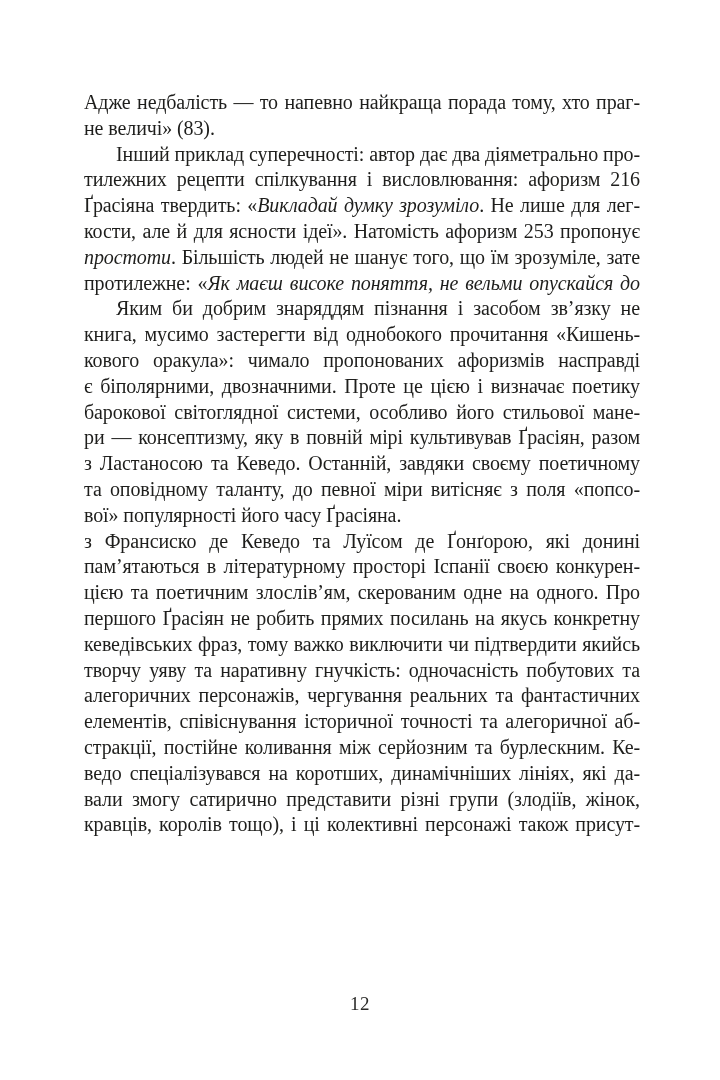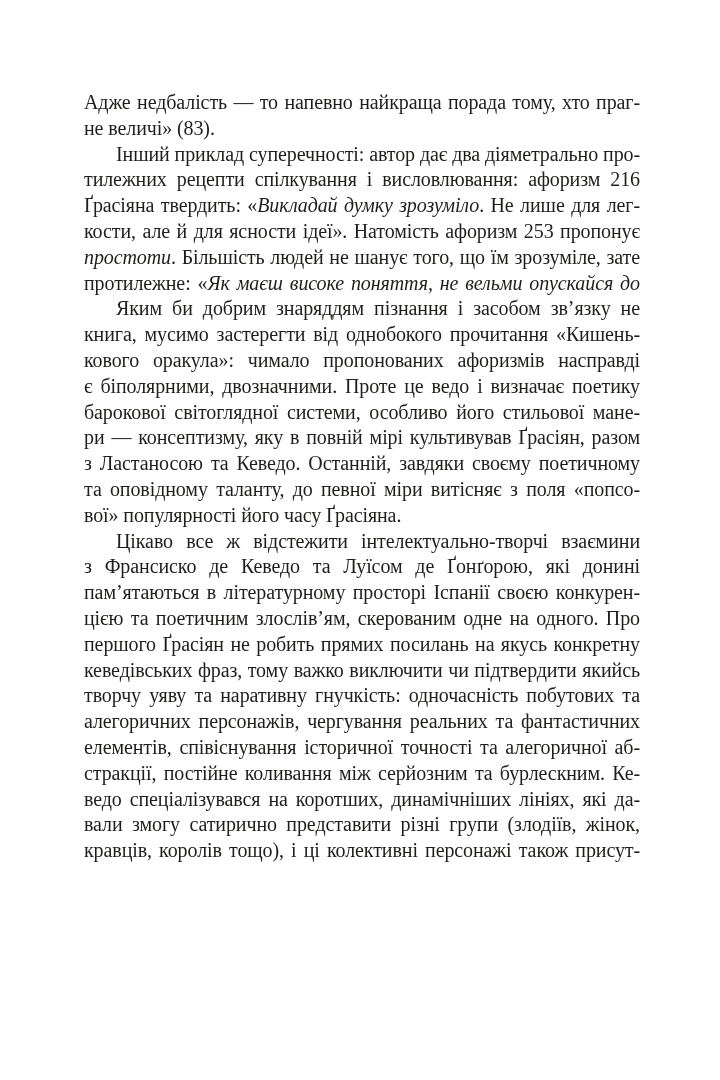--- a/index.html
+++ b/index.html
@@ -61,33 +61,33 @@
       <div class="line last"><span>не величі» (83).</span></div>
       <div class="line indent"><span>Інший приклад суперечності: автор дає два діяметрально про-</span></div>
       <div class="line"><span>тилежних рецепти спілкування і висловлювання: афоризм 216</span></div>
       <div class="line"><span>Ґрасіяна твердить: «</span><span class="it">Викладай думку зрозуміло</span><span>. Не лише для лег-</span></div>
       <div class="line"><span>кости, але й для ясности ідеї». Натомість афоризм 253 пропонує</span></div>
       <div class="line"><span class="it">простоти</span><span>. Більшість людей не шанує того, що їм зрозуміле, зате</span></div>
       <div class="line"><span>протилежне: «</span><span class="it">Як маєш високе поняття, не вельми опускайся до</span></div>
       <div class="line indent"><span>Яким би добрим знаряддям пізнання і засобом зв’язку не була</span></div>
       <div class="line"><span>книга, мусимо застерегти від однобокого прочитання «Кишень-</span></div>
       <div class="line"><span>кового оракула»: чимало пропонованих афоризмів насправді</span></div>
-      <div class="line"><span>є біполярними, двозначними. Проте це ведо і визначає поетику</span></div>
+      <div class="line"><span>є біполярними, двозначними. Проте це цією і визначає поетику</span></div>
       <div class="line"><span>барокової світоглядної системи, особливо його стильової мане-</span></div>
       <div class="line"><span>ри — консептизму, яку в повній мірі культивував Ґрасіян, разом</span></div>
       <div class="line"><span>з Ластаносою та Кеведо. Останній, завдяки своєму поетичному</span></div>
       <div class="line"><span>та оповідному таланту, до певної міри витісняє з поля «попсо-</span></div>
       <div class="line last"><span>вої» популярності його часу Ґрасіяна.</span></div>
-      <div class="line indent"><span>Цікаво все ж відстежити інтелектуально-творчі взаємини</span></div>
       <div class="line"><span>з Франсиско де Кеведо та Луїсом де Ґонґорою, які донині</span></div>
       <div class="line"><span>пам’ятаються в літературному просторі Іспанії своєю конкурен-</span></div>
       <div class="line"><span>цією та поетичним злослів’ям, скерованим одне на одного. Про</span></div>
       <div class="line"><span>першого Ґрасіян не робить прямих посилань на якусь конкретну</span></div>
       <div class="line"><span>кеведівських фраз, тому важко виключити чи підтвердити якийсь</span></div>
       <div class="line"><span>творчу уяву та наративну гнучкість: одночасність побутових та</span></div>
       <div class="line"><span>алегоричних персонажів, чергування реальних та фантастичних</span></div>
       <div class="line"><span>елементів, співіснування історичної точності та алегоричної аб-</span></div>
       <div class="line"><span>стракції, постійне коливання між серйозним та бурлескним. Ке-</span></div>
       <div class="line"><span>ведо спеціалізувався на коротших, динамічніших лініях, які да-</span></div>
       <div class="line"><span>вали змогу сатирично представити різні групи (злодіїв, жінок,</span></div>
       <div class="line"><span>кравців, королів тощо), і ці колективні персонажі також присут-</span></div>
     </div>
+  <div class="page-number" style="color: rgb(43, 43, 41);">12</div>
 </div>
 
 </body></html>

